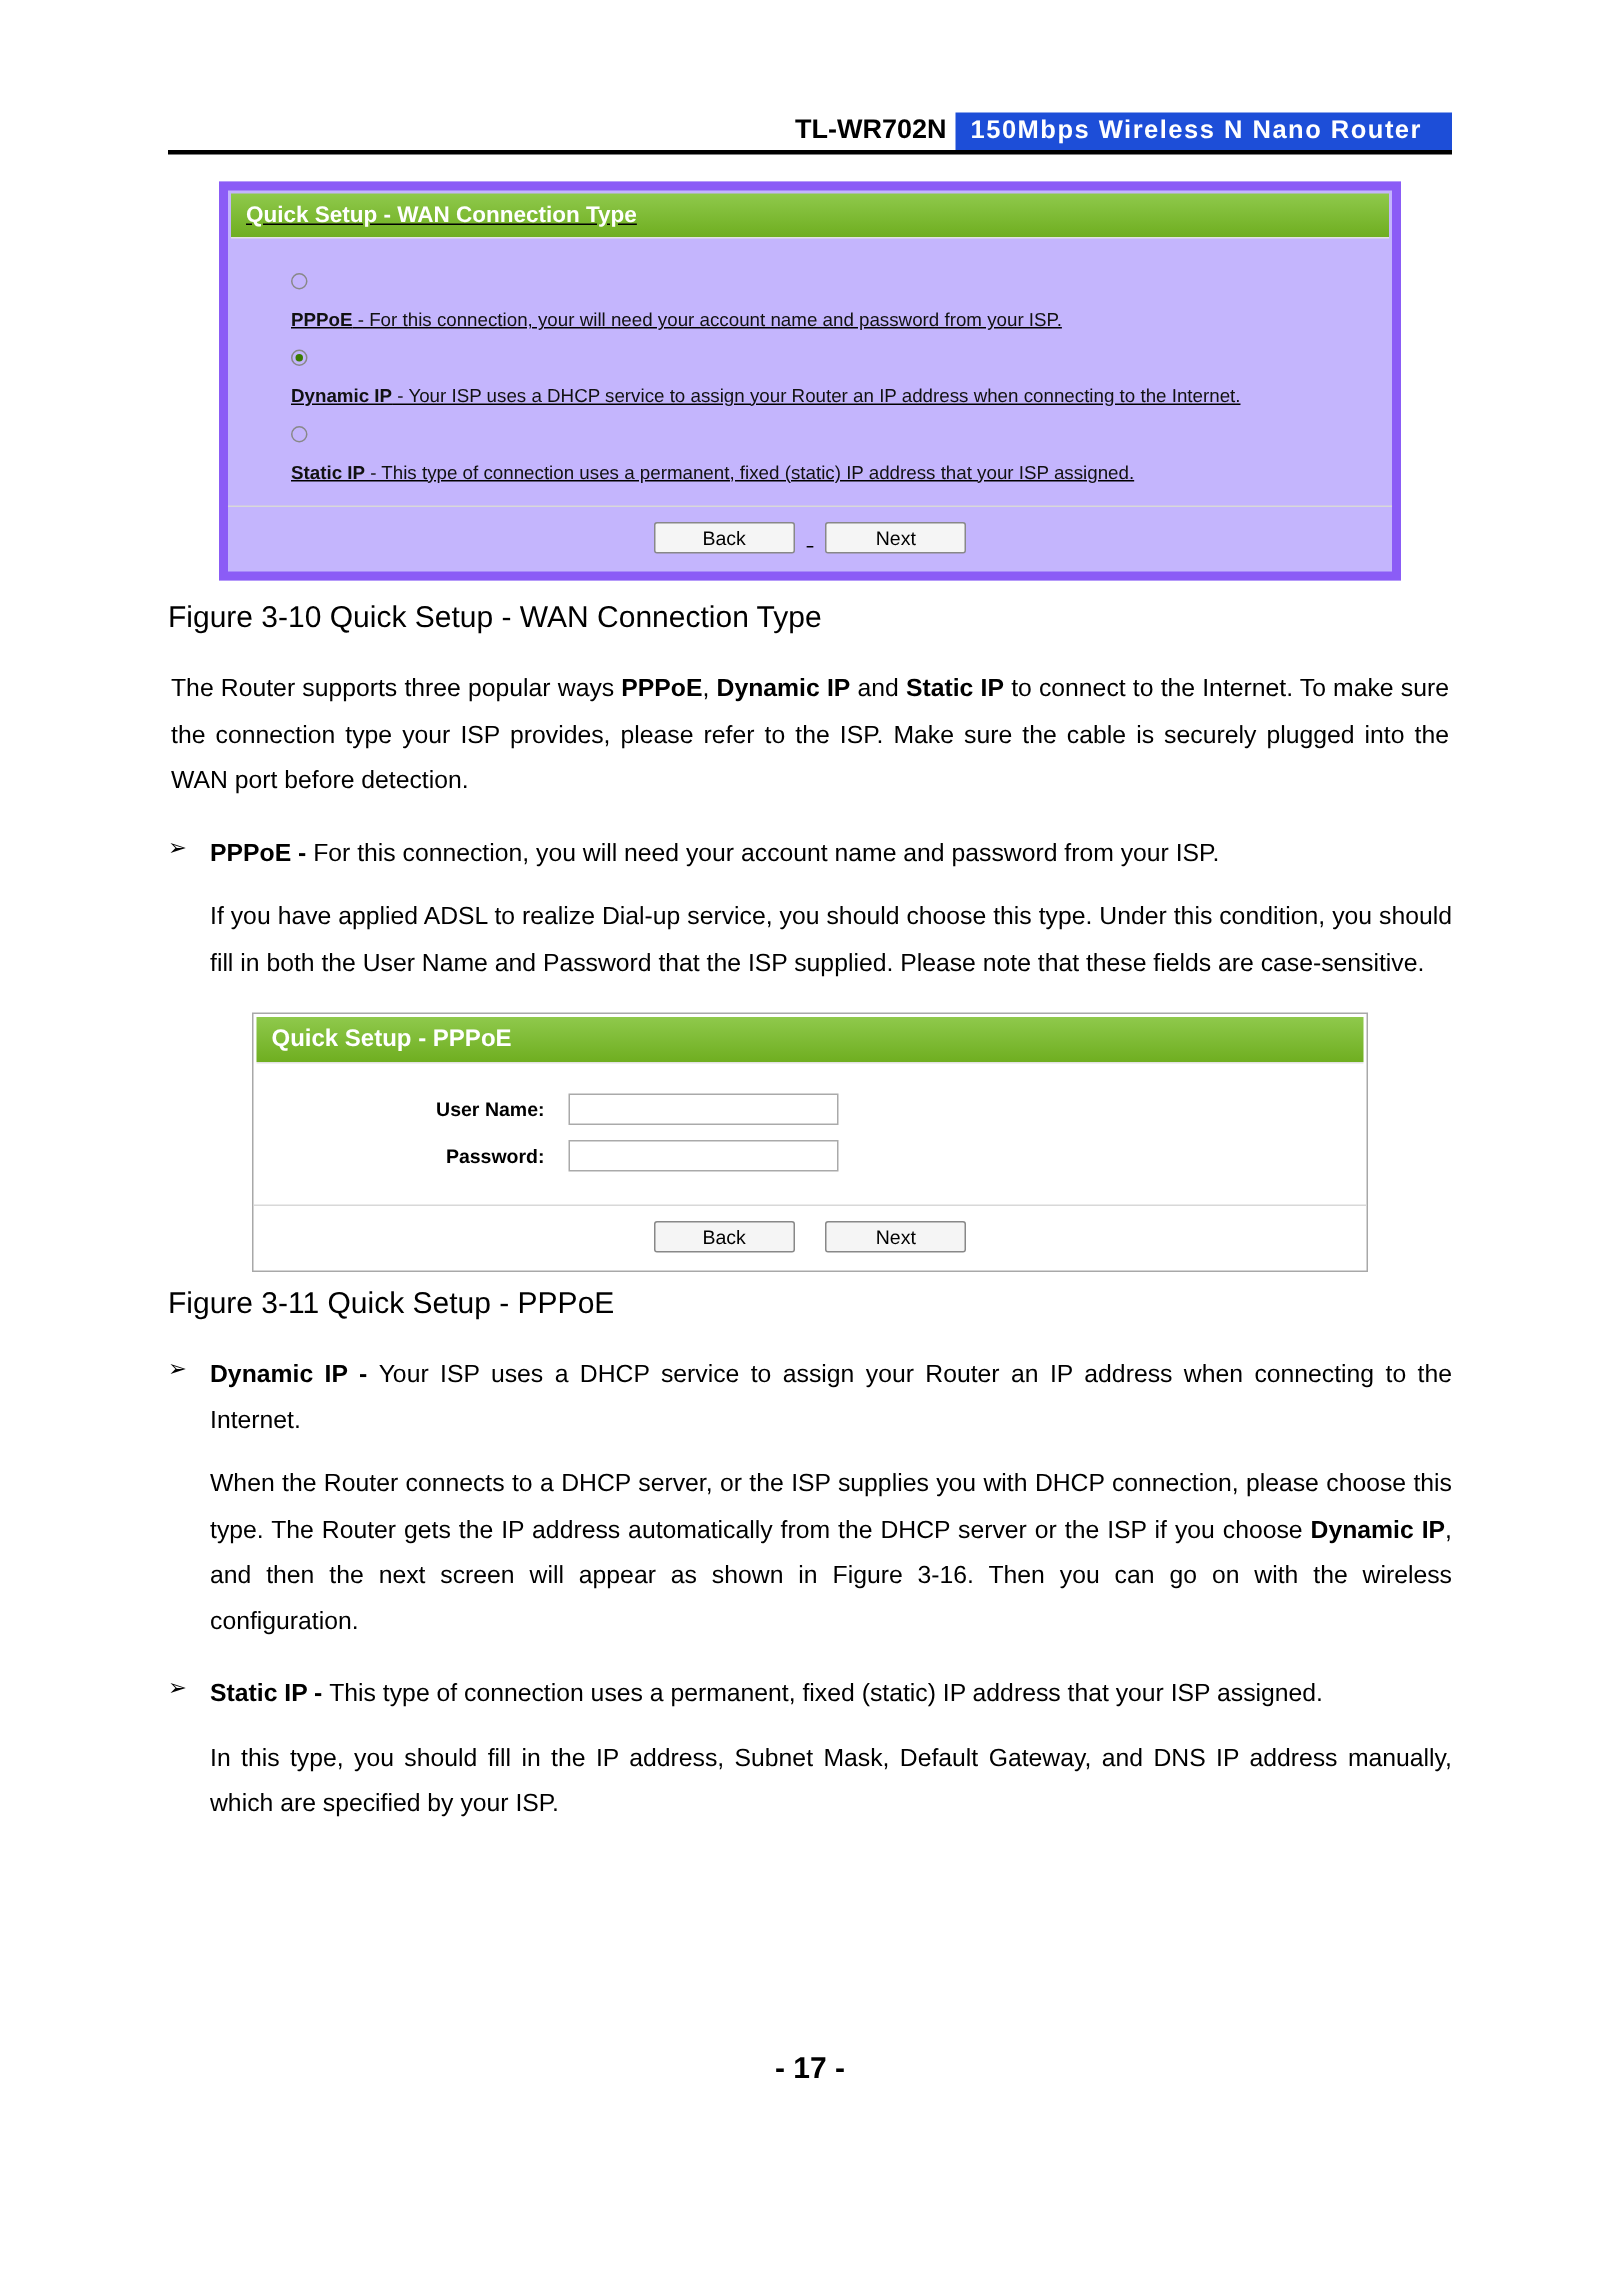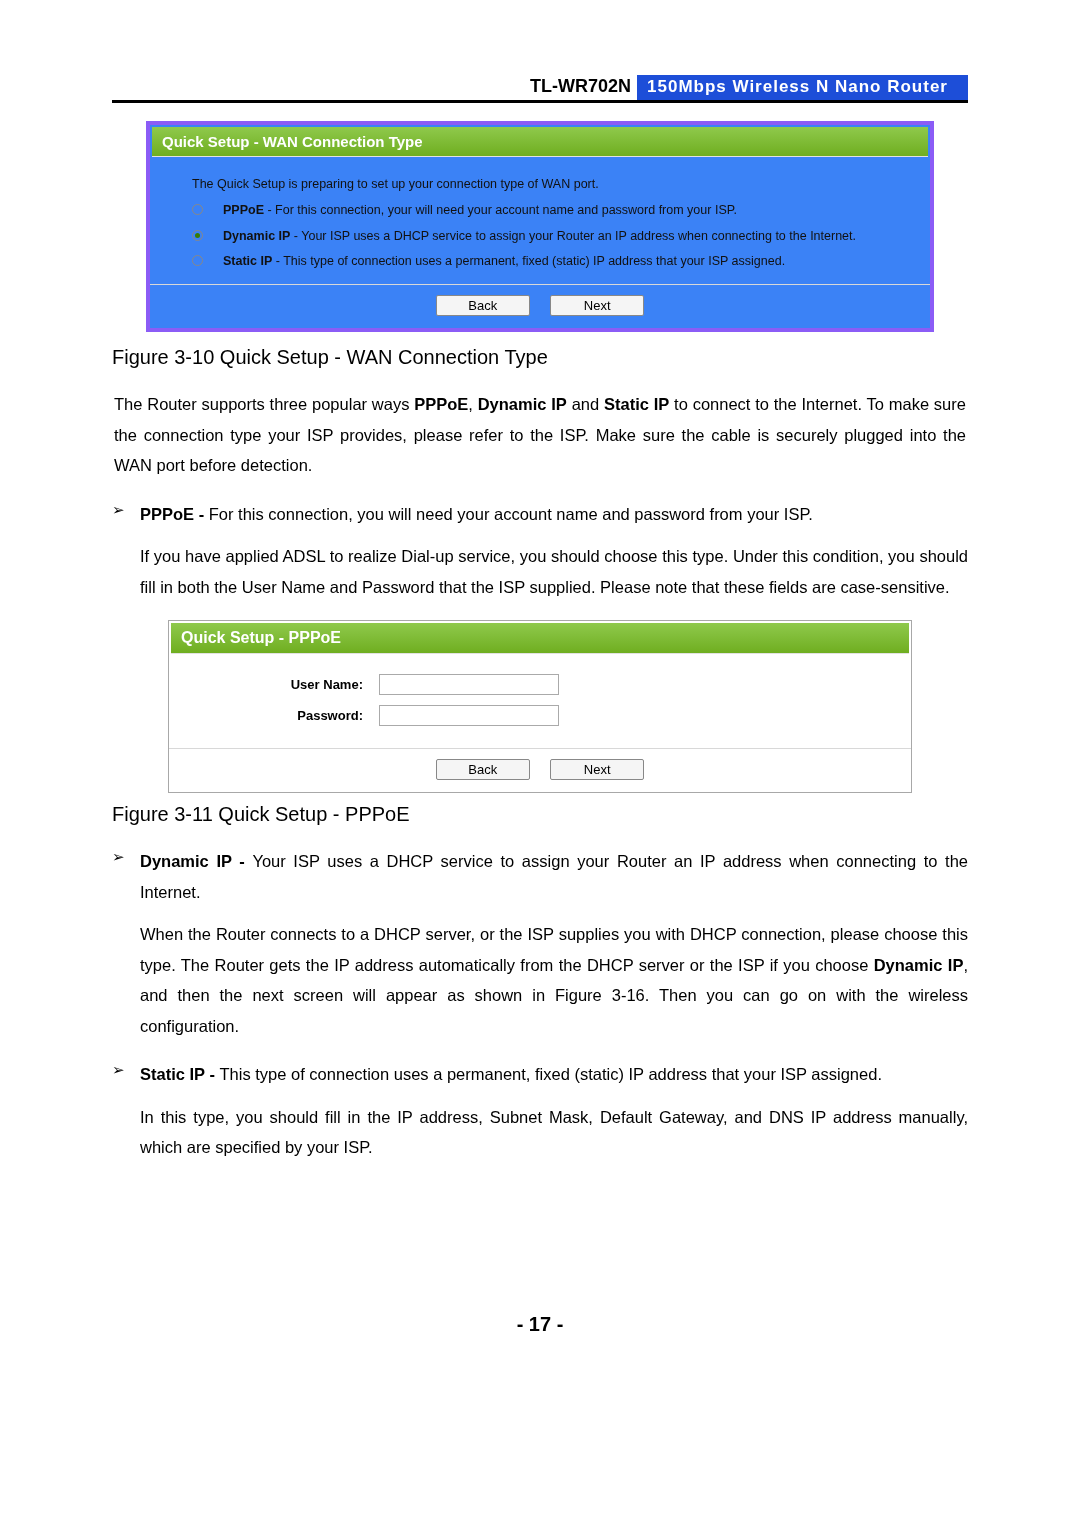--- a/index.html
+++ b/index.html
@@ -30,42 +30,43 @@
     background: #1d4ed8;
     color: #fff;
     font-weight: bold;
     font-size: 17px;
     padding: 2px 20px 3px 10px;
     letter-spacing: 1px;
   }
 
   
   .shot {
-    border: 4px solid #8b5cf6;
+    border: 6px solid #8b5cf6;
     margin: 0 34px 14px 34px;
-    background: #3b82f6;
+    background: #c4b5fd;
+    text-decoration: underline;
   }
   .shot-header {
     background: #7cbf2c;
     background: linear-gradient(#8fc94c, #6fae20);
     color: #fff;
     font-weight: bold;
     font-size: 15px;
     padding: 6px 10px;
     margin: 2px;
     border-bottom: 1px solid #e2e2e2;
   }
   .shot-body {
     padding: 14px 28px 10px 42px;
     border-bottom: 1px solid #d8d8d8;
     font-size: 12.5px;
     line-height: 1.9;
     color: #111;
   }
-  .radio-row { display: flex; align-items: flex-start; gap: 20px; margin-top: 2px;}
+  .radio-row { display: flex; align-items: flex-start; gap: 9px; margin-top: 2px; flex-direction: column;}
   .radio {
     width: 11px; height: 11px; border: 1px solid #888; border-radius: 50%;
     display: inline-block; margin-top: 5px; position: relative;
   }
   .radio.selected::after {
     content: ""; position: absolute; inset: 2px; border-radius: 50%; background: #3a7b00;
   }
   .shot-buttons {
     text-align: center;
     padding: 10px 0 12px 0;
@@ -145,21 +146,20 @@
 
 <div class="page">
 
   <div class="doc-header">
     <span class="model-box">TL-WR702N</span><span class="title-box">150Mbps  Wireless  N  Nano  Router</span>
   </div>
 
   <div class="shot">
     <div class="shot-header">Quick Setup - WAN Connection Type</div>
     <div class="shot-body">
-      <div>The Quick Setup is preparing to set up your connection type of WAN port.</div>
       <div class="radio-row">
         <span class="radio"></span>
         <span><b>PPPoE</b><span> - For this connection, your will need your account name and password from your ISP.</span></span>
       </div>
       <div class="radio-row">
         <span class="radio selected"></span>
         <span><b>Dynamic IP</b><span> - Your ISP uses a DHCP service to assign your Router an IP address when connecting to the Internet.</span></span>
       </div>
       <div class="radio-row">
         <span class="radio"></span>

